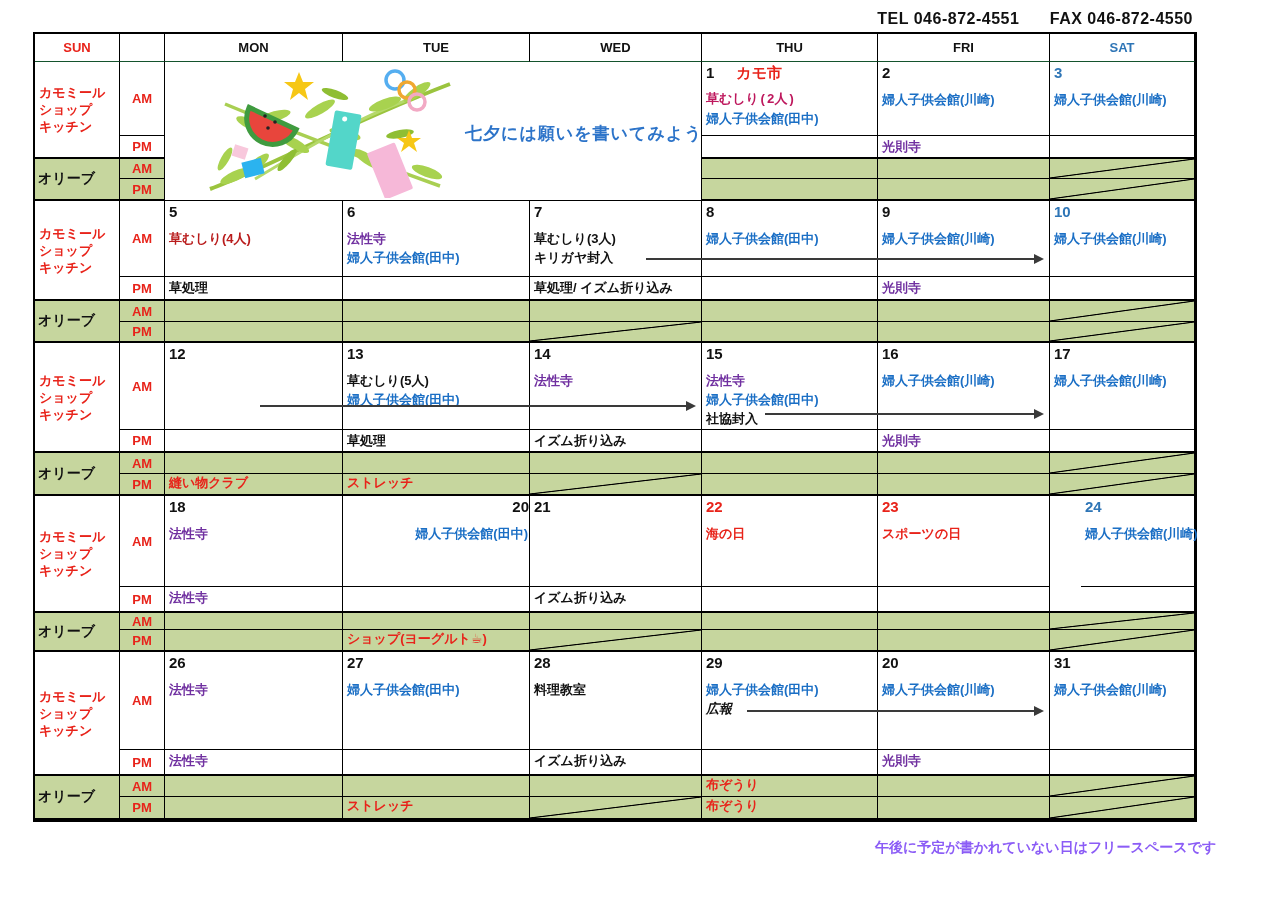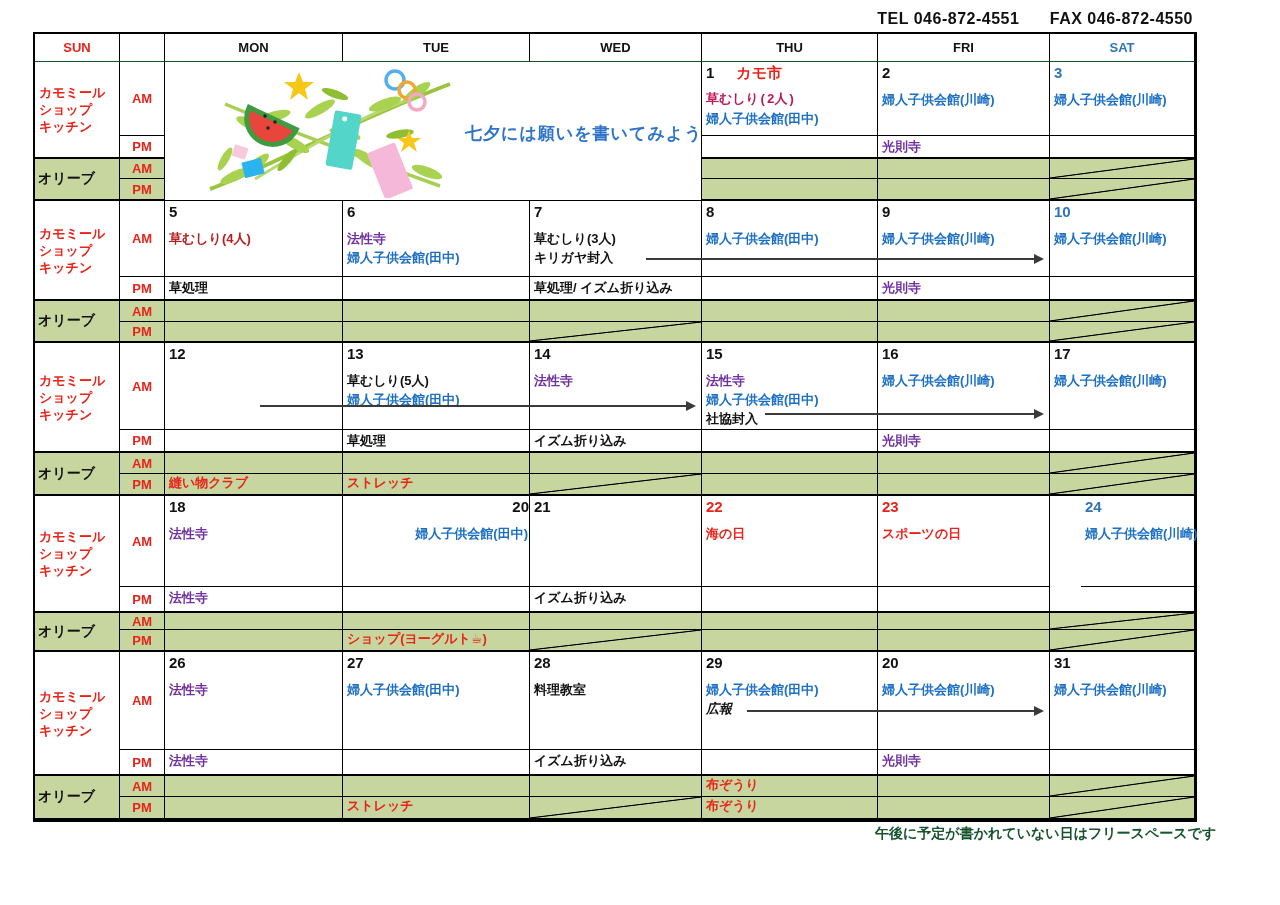--- a/index.html
+++ b/index.html
@@ -46,22 +46,22 @@
   
   .arrow{position:absolute;height:0;border-top:2px solid #3a3a3a;z-index:4;}
   .arrow .arrow-head{position:absolute;right:-2px;top:-6px;width:0;height:0;
      border-left:10px solid #3a3a3a;border-top:5px solid transparent;border-bottom:5px solid transparent;}
   
   .banner-cell{position:relative;background:#fff;border-right:1px solid #000;border-bottom:1px solid #000;box-sizing:border-box;}
   .banner-caption{position:absolute;left:300px;top:60px;font-size:17px;font-weight:bold;
      color:#2d74c9;letter-spacing:1px;white-space:nowrap;}
   .banner-svg{position:absolute;left:30px;top:2px;}
   
-  .footnote{width:1160px;margin-top:3px;padding-left:842px;box-sizing:border-box;
-     font-size:14px;font-weight:bold;color:#14532d;white-space:nowrap;}
+  .footnote{width:1160px;margin-top:17px;padding-left:842px;box-sizing:border-box;
+     font-size:14px;font-weight:bold;color:#8b5cf6;white-space:nowrap;}
 </style>
 </head>
 <body>
 
 <div class="page">
   <div class="telfax">
     <span>TEL 046-872-4551</span>
     <span>FAX 046-872-4550</span>
   </div>
 

